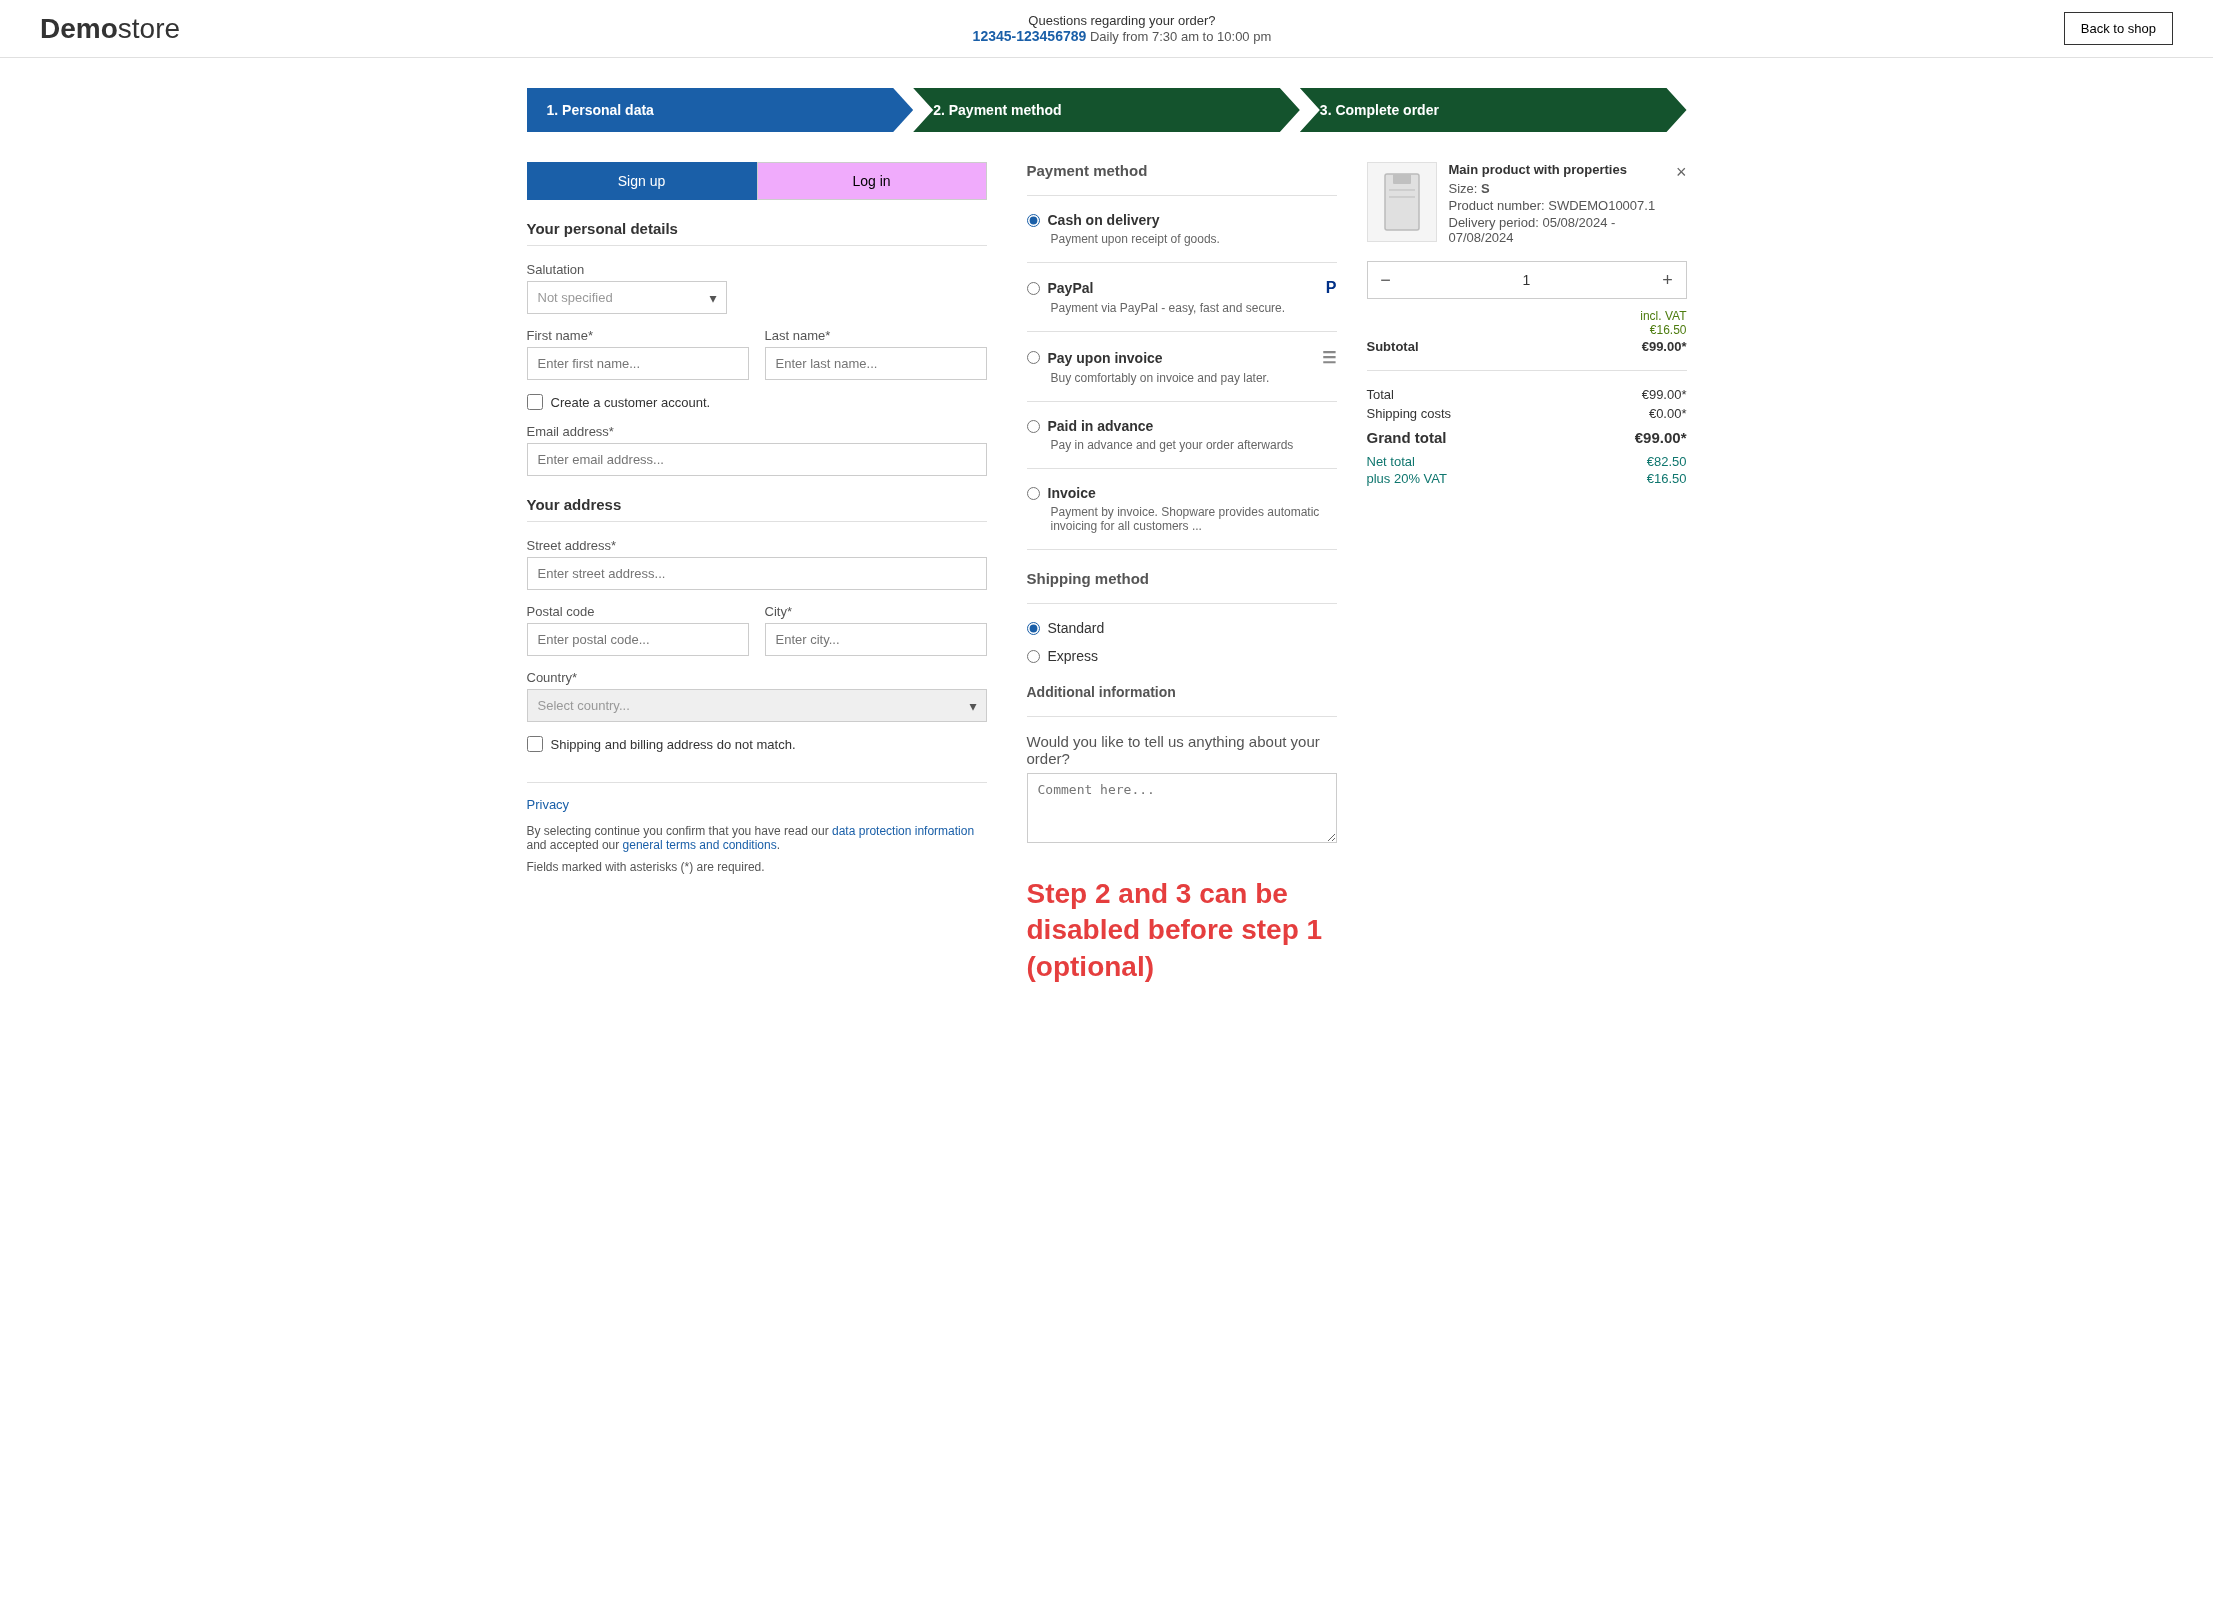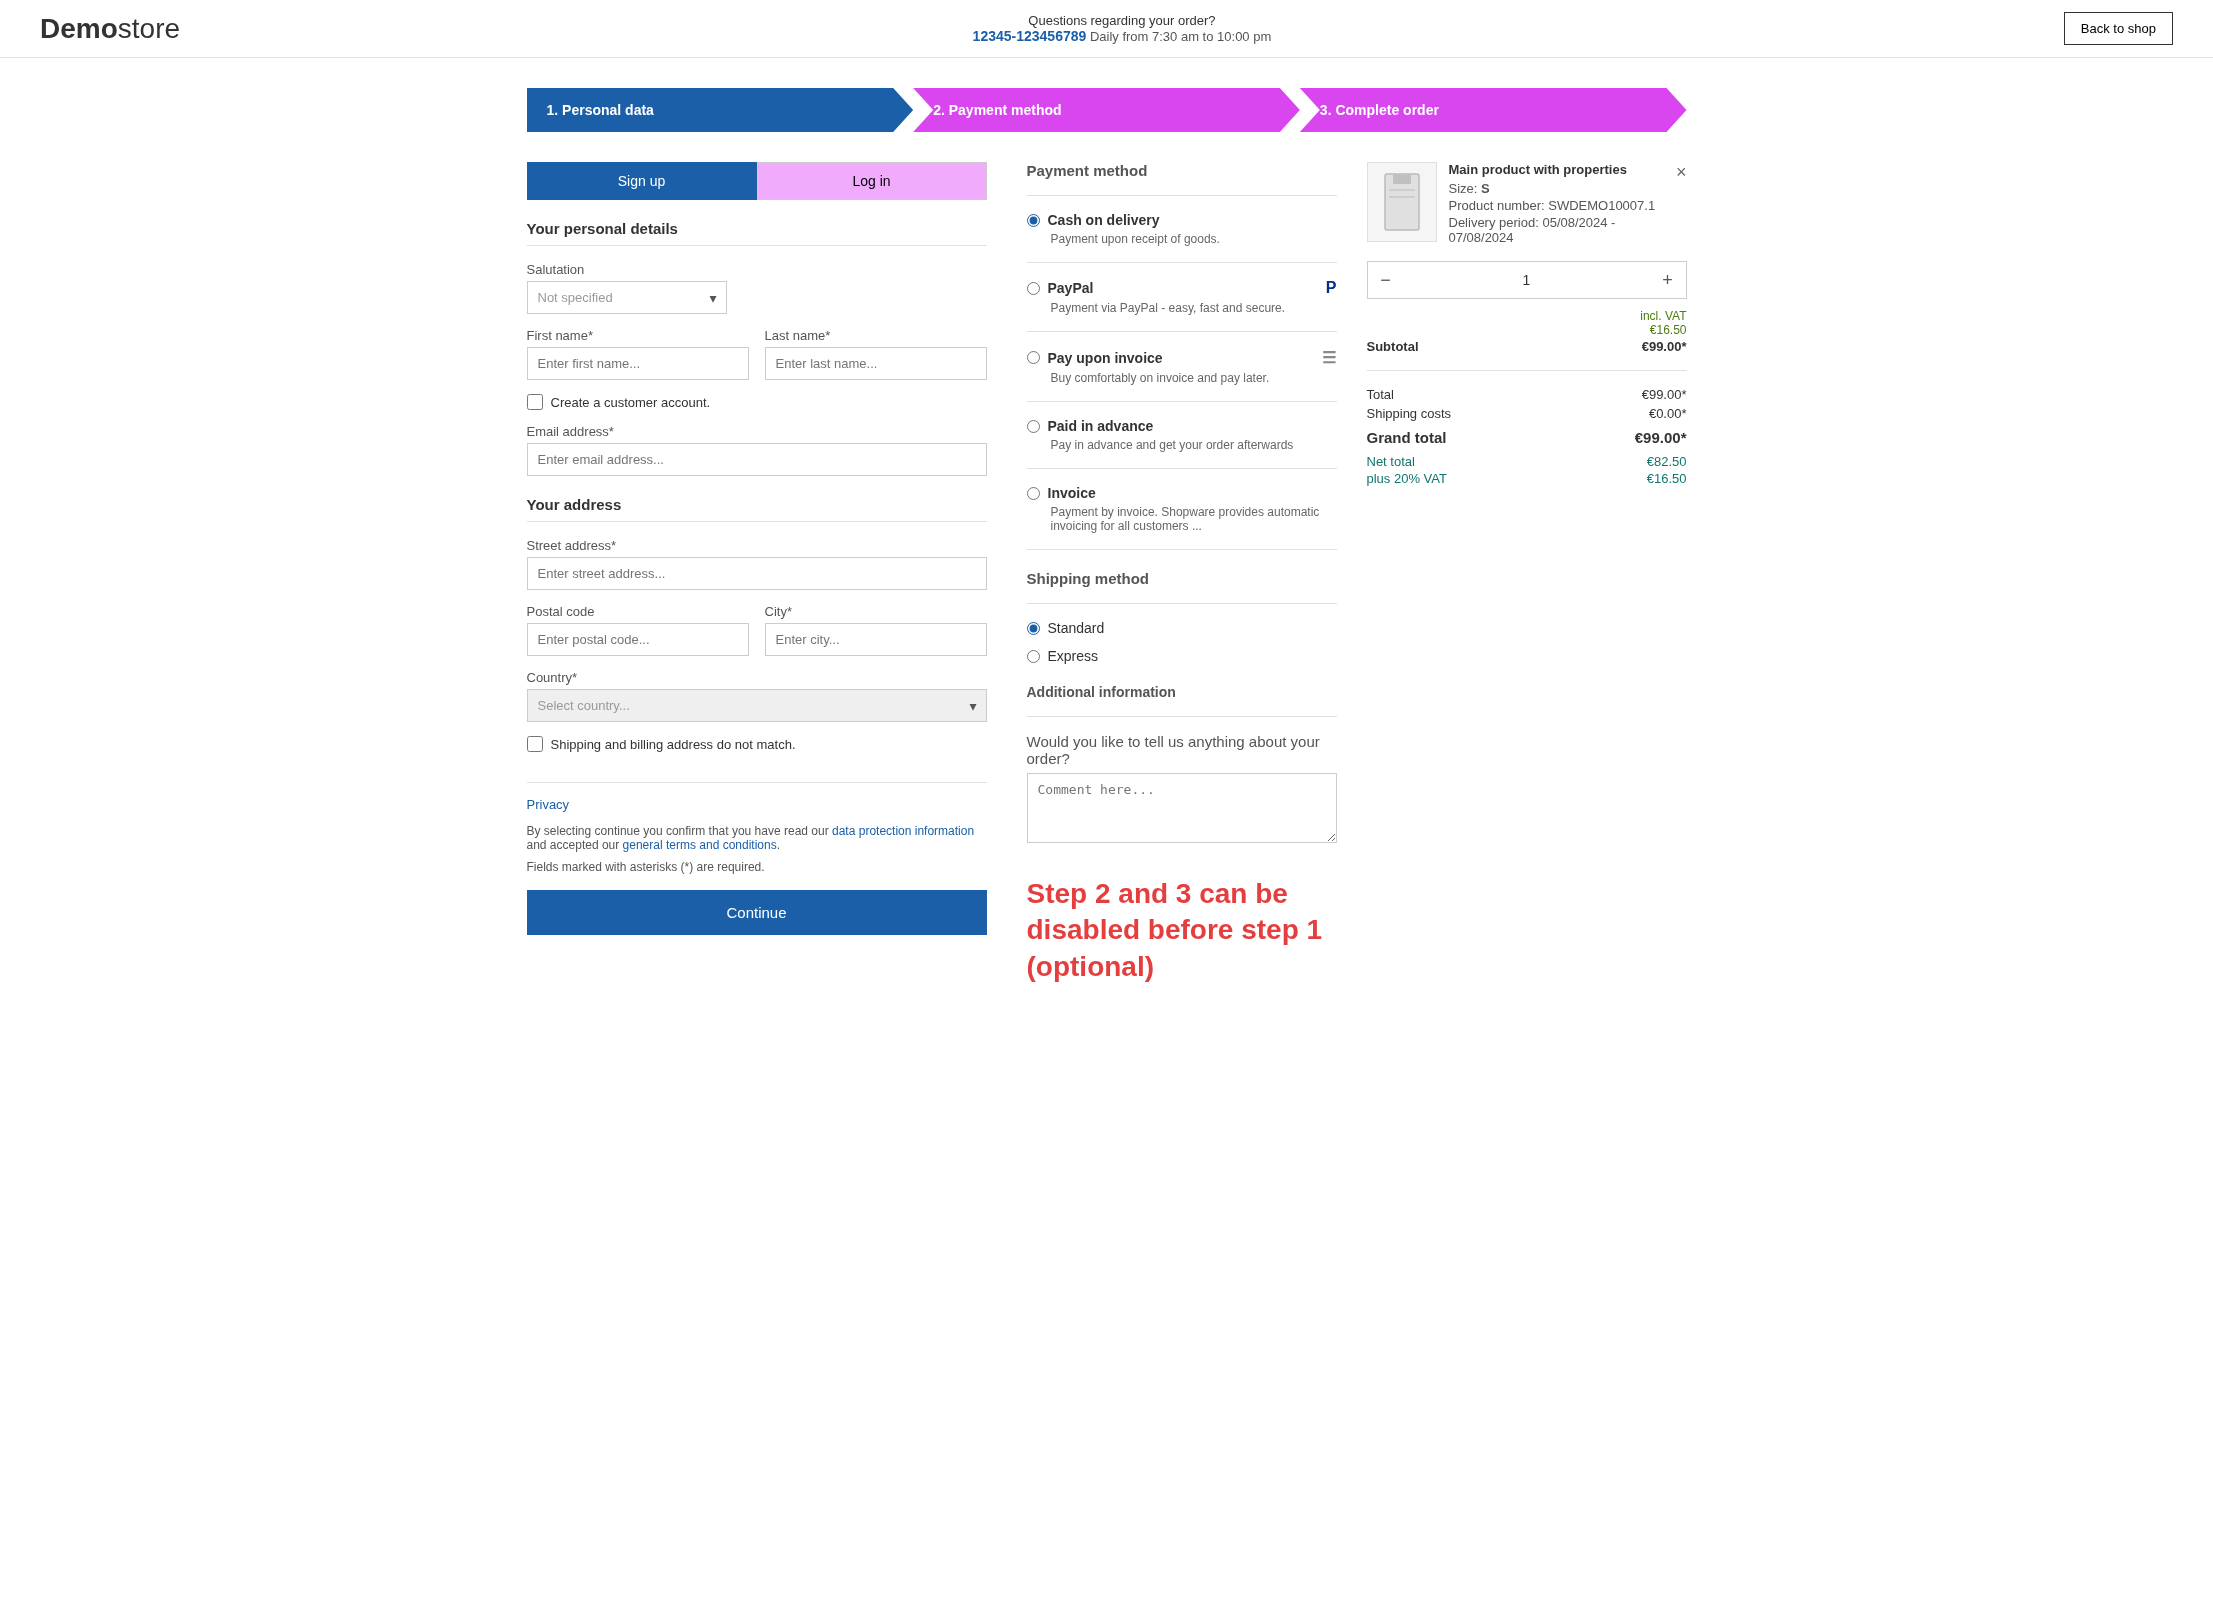--- a/index.html
+++ b/index.html
@@ -45,21 +45,21 @@
       font-size: 14px;
       font-weight: bold;
       color: #fff;
       position: relative;
       clip-path: polygon(0 0, calc(100% - 20px) 0, 100% 50%, calc(100% - 20px) 100%, 0 100%, 20px 50%);
     }
     .step:first-child {
       clip-path: polygon(0 0, calc(100% - 20px) 0, 100% 50%, calc(100% - 20px) 100%, 0 100%);
     }
     .step-active { background: #1a5fa8; }
-    .step-inactive { background: #d946ef; }
+    .step-inactive { background: #14532d; }
 
     
     .content-row {
       display: flex;
       gap: 40px;
       align-items: flex-start;
     }
     .left-col { flex: 0 0 460px; }
     .right-col { flex: 1; }
 
@@ -298,21 +298,20 @@
 
       
       <div class="privacy-section">
         <div class="privacy-title">Privacy</div>
         <div>
           <span>By selecting continue you confirm that you have read our </span><a href="#" class="privacy-link">data protection information</a><span> and accepted our </span><a href="#" class="privacy-link">general terms and conditions</a><span>.</span>
         </div>
         <div class="fields-note">Fields marked with asterisks (*) are required.</div>
       </div>
 
-      <button class="continue-btn">Continue</button>
     </div>
 
     <div class="right-col">
       <div style="display:flex; gap:30px; align-items:flex-start;">
 
         <div style="flex:1;">
 
           <div class="payment-section-title">Payment method</div>
           <hr class="divider">
 

